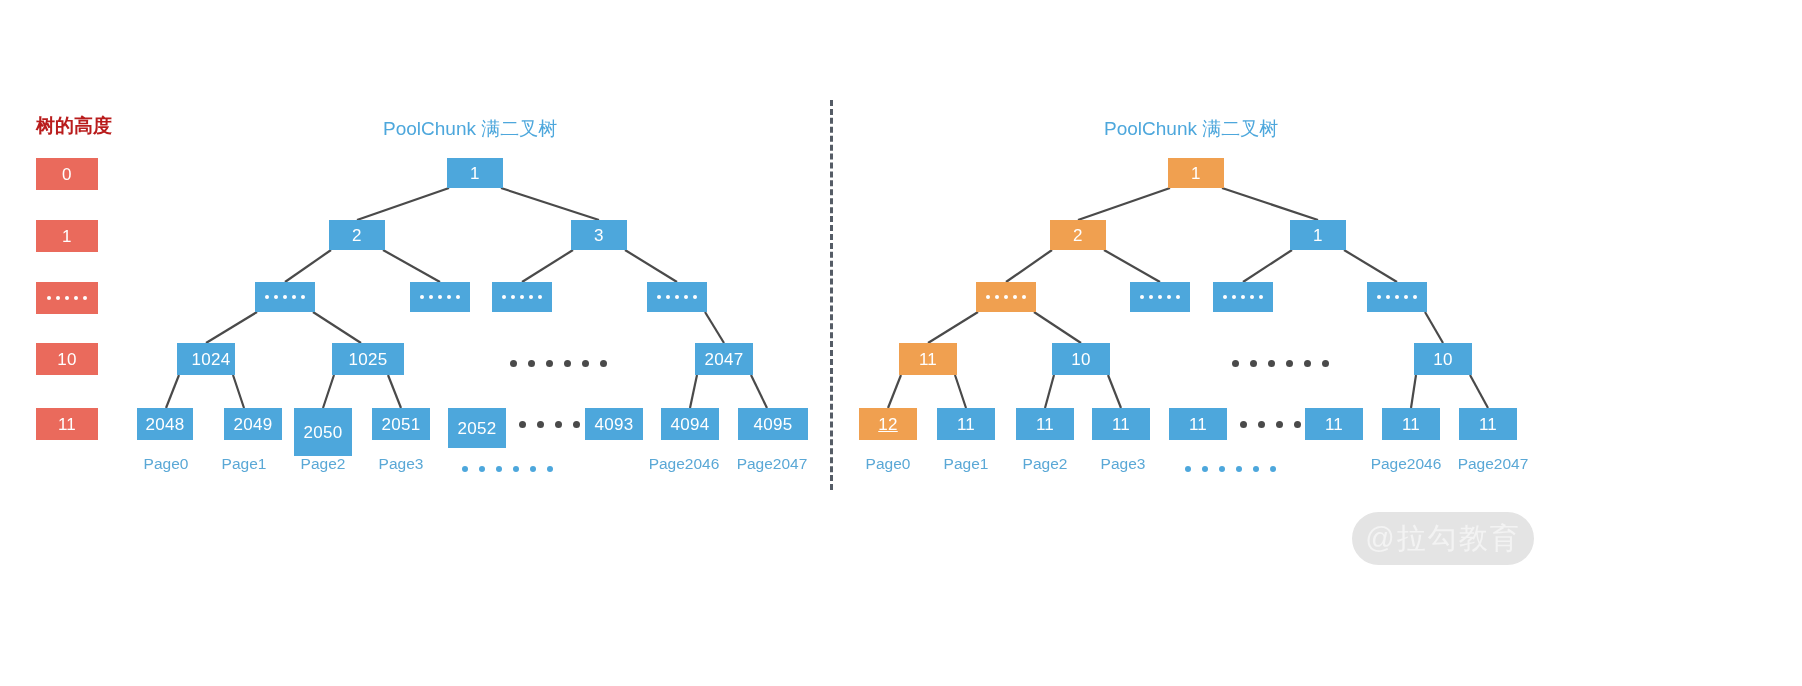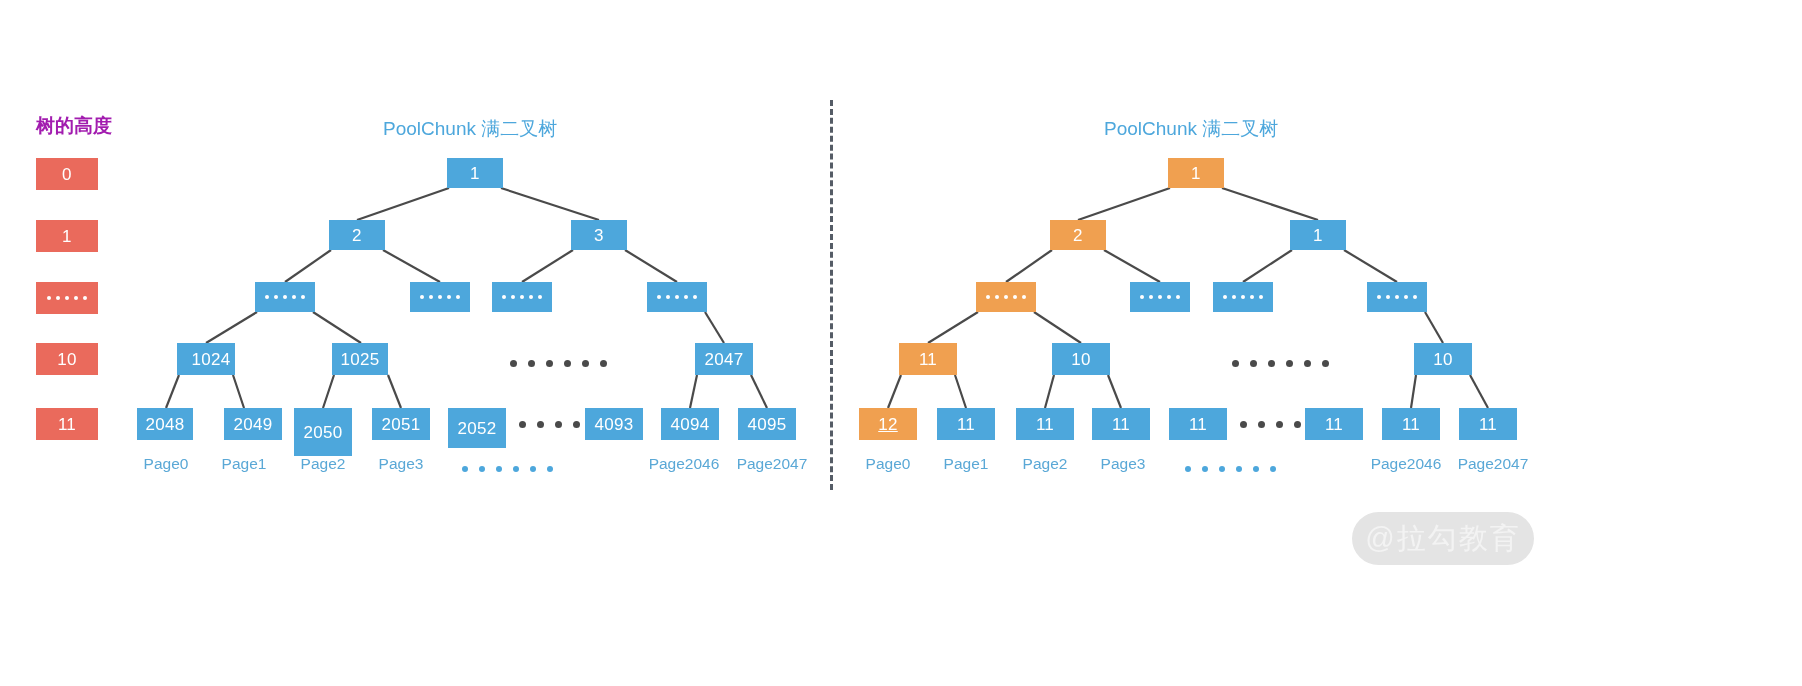--- a/index.html
+++ b/index.html
@@ -65,21 +65,21 @@
 
   .title {
     position: absolute;
     color: #4da7dc;
     font-size: 19px;
     white-space: nowrap;
     z-index: 4;
   }
   .legend-title {
     position: absolute;
-    color: #a21caf;
+    color: #b91c1c;
     font-size: 19px;
     font-weight: bold;
     white-space: nowrap;
     z-index: 4;
   }
   .page-label {
     position: absolute;
     color: #5aa8d6;
     font-size: 15.5px;
     white-space: nowrap;
@@ -212,21 +212,21 @@
           <i></i>
           <i></i>
           <i></i>
           <i></i>
           <i></i>
         </span>
       </div>
       <div class="node blue" style="left: 177px; top: 343px; width: 58px; height: 32px; padding-left: 10px;">
         <span>1024</span>
       </div>
-      <div class="node blue" style="left: 332px; top: 343px; width: 56px; height: 32px;">
+      <div class="node blue" style="left: 332px; top: 343px; width: 72px; height: 32px;">
         <span>1025</span>
       </div>
       <div class="node blue" style="left: 695px; top: 343px; width: 58px; height: 32px;">
         <span>2047</span>
       </div>
       <div class="node blue" style="left: 137px; top: 408px; width: 56px; height: 32px;">
         <span>2048</span>
       </div>
       <div class="node blue" style="left: 224px; top: 408px; width: 58px; height: 32px;">
         <span>2049</span>
@@ -239,21 +239,21 @@
       </div>
       <div class="node blue" style="left: 448px; top: 408px; width: 58px; height: 40px;">
         <span>2052</span>
       </div>
       <div class="node blue" style="left: 585px; top: 408px; width: 58px; height: 32px;">
         <span>4093</span>
       </div>
       <div class="node blue" style="left: 661px; top: 408px; width: 58px; height: 32px;">
         <span>4094</span>
       </div>
-      <div class="node blue" style="left: 738px; top: 408px; width: 58px; height: 32px;">
+      <div class="node blue" style="left: 738px; top: 408px; width: 70px; height: 32px;">
         <span>4095</span>
       </div>
     </div>
   <div id="right-nodes">
       <div class="node orange" style="left: 1168px; top: 158px; width: 56px; height: 30px;">
         <span>1</span>
       </div>
       <div class="node orange" style="left: 1050px; top: 220px; width: 56px; height: 30px;">
         <span>2</span>
       </div>

